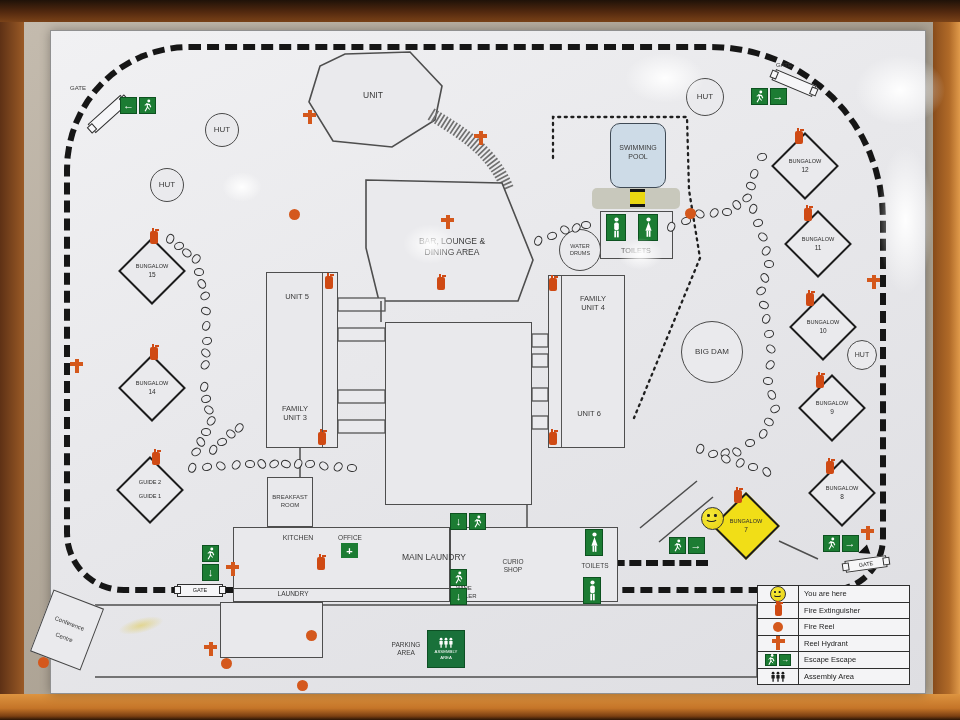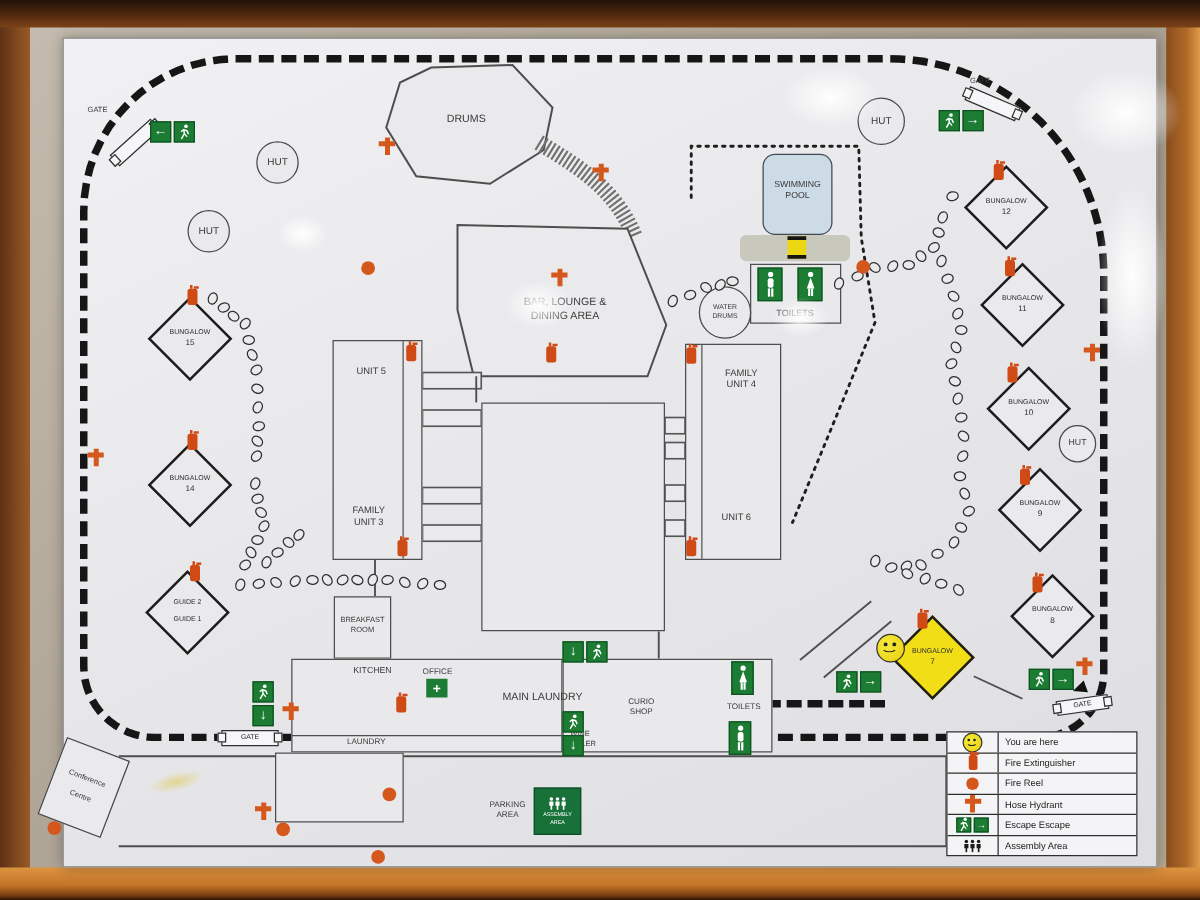--- a/index.html
+++ b/index.html
@@ -144,20 +144,21 @@
       <div class="bldg" style="left: 600px; top: 211px; width: 73px; height: 48px;"></div>
       <div class="pool"></div>
       <div class="poolband"></div>
       <div class="poolmark"></div>
       <div class="circle" style="left: 222px; top: 130px; width: 34px; height: 34px; font-size: 8px;">HUT</div>
       <div class="circle" style="left: 167px; top: 185px; width: 34px; height: 34px; font-size: 8px;">HUT</div>
       <div class="circle" style="left: 705px; top: 97px; width: 38px; height: 38px; font-size: 8px;">HUT</div>
       <div class="circle" style="left: 862px; top: 355px; width: 30px; height: 30px; font-size: 7px;">HUT</div>
       <div class="circle" style="left: 580px; top: 250px; width: 42px; height: 42px; font-size: 5.5px;">WATER
 DRUMS</div>
+      <div class="circle" style="left: 712px; top: 352px; width: 62px; height: 62px; font-size: 8px;">BIG DAM</div>
       <div class="stone" style="left: 165px; top: 235.3px; transform: rotate(-70deg);"></div>
       <div class="stone" style="left: 173.667px; top: 241.967px; transform: rotate(-17deg);"></div>
       <div class="stone" style="left: 182.333px; top: 248.633px; transform: rotate(36deg);"></div>
       <div class="stone" style="left: 191px; top: 255.3px; transform: rotate(-51deg);"></div>
       <div class="stone" style="left: 194px; top: 267.633px; transform: rotate(2deg);"></div>
       <div class="stone" style="left: 197px; top: 279.967px; transform: rotate(55deg);"></div>
       <div class="stone" style="left: 200px; top: 292.3px; transform: rotate(-32deg);"></div>
       <div class="stone" style="left: 200.667px; top: 307.3px; transform: rotate(21deg);"></div>
       <div class="stone" style="left: 201.333px; top: 322.3px; transform: rotate(-66deg);"></div>
       <div class="stone" style="left: 202px; top: 337.3px; transform: rotate(-13deg);"></div>
@@ -294,21 +295,21 @@
       <div class="gate" style="left: 86px; top: 108px; width: 44px; height: 12px; transform: rotate(-42deg);"></div>
       <div class="gate" style="left: 772px; top: 77px; width: 44px; height: 12px; transform: rotate(23deg);"></div>
       <div class="gate" style="left: 177px; top: 583.5px; width: 46px; height: 13px; transform: rotate(0deg);">
         <span>GATE</span>
       </div>
       <div class="gate" style="left: 845px; top: 558px; width: 42px; height: 12px; transform: rotate(-8deg);">
         <span>GATE</span>
       </div>
       <div class="lbl" style="left: 78px; top: 89px; font-size: 6px; width: 30px;">GATE</div>
       <div class="lbl" style="left: 784px; top: 66px; font-size: 6px; width: 30px;">GATE</div>
-      <div class="lbl" style="left: 373px; top: 95px; width: 70px; font-size: 8.5px;">DRUMS</div>
+      <div class="lbl" style="left: 373px; top: 95px; width: 70px; font-size: 8.5px;">UNIT</div>
       <div class="lbl" style="left: 452px; top: 247px; width: 120px; font-size: 8.5px;">BAR, LOUNGE &amp;
 DINING AREA</div>
       <div class="lbl" style="left: 638px; top: 153px; width: 64px; font-size: 7px;">SWIMMING
 POOL</div>
       <div class="lbl" style="left: 636px; top: 250px; width: 60px; font-size: 7.2px;">TOILETS</div>
       <div class="lbl" style="left: 297px; top: 297px; width: 60px; font-size: 7.5px;">UNIT 5</div>
       <div class="lbl" style="left: 295px; top: 413px; width: 60px; font-size: 7.5px;">FAMILY
 UNIT 3</div>
       <div class="lbl" style="left: 593px; top: 303px; width: 60px; font-size: 7.5px;">FAMILY
 UNIT 4</div>
@@ -534,21 +535,21 @@
           </div>
           <div class="llab">Fire Reel</div>
         </div>
         <div class="lrow">
           <div class="lic">
             <span class="ic-hyd" style="--hc:#d4581c">
               <i></i>
               <b></b>
             </span>
           </div>
-          <div class="llab">Hose Hydrant</div>
+          <div class="llab">Reel Hydrant</div>
         </div>
         <div class="lrow">
           <div class="lic">
             <div style="display: flex; gap: 2px;">
               <div class="ecell mini" style="background: rgb(28, 124, 51);">
                 <svg width="11" height="13" viewBox="0 0 12 14">
                   <circle cx="7.4" cy="2.1" r="1.6" fill="#fff"></circle>
                   <path d="M3.4 13.2 L6 8.6 L5.4 5.2 L8.2 6 L9.6 9" fill="none" stroke="#fff" stroke-width="1.3"></path>
                   <path d="M5.4 5.2 L3 6.8 M6 8.6 L8.4 11.4" fill="none" stroke="#fff" stroke-width="1.1"></path>
                 </svg>

